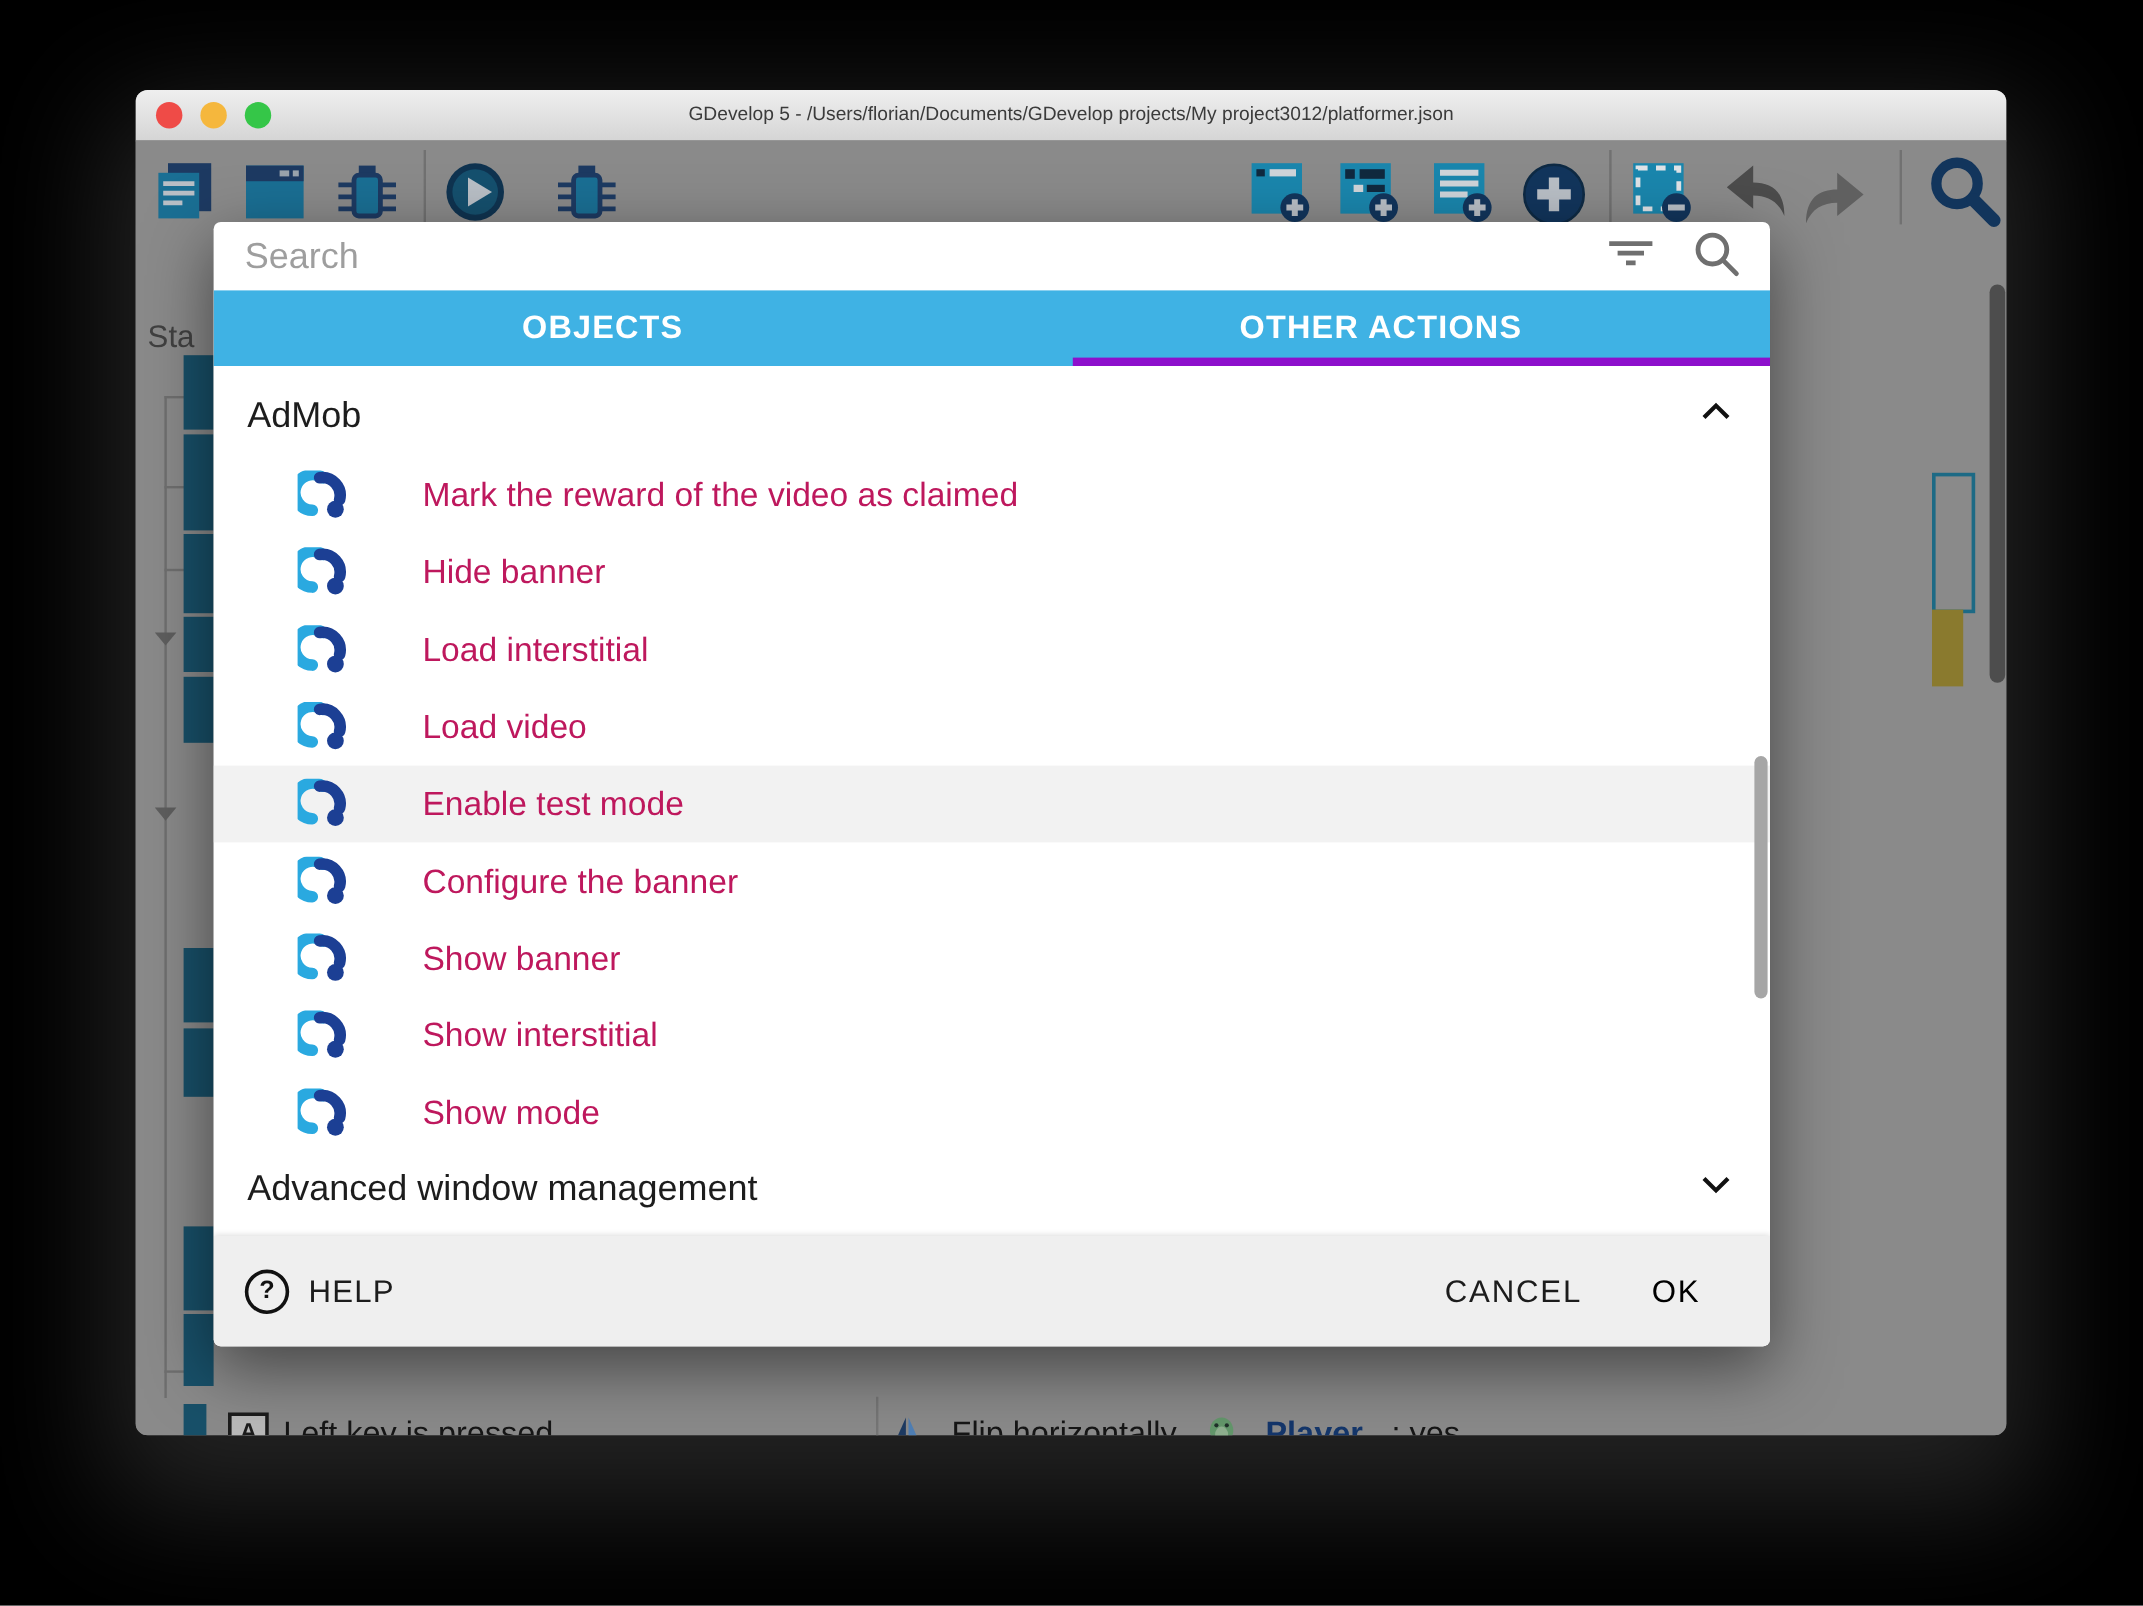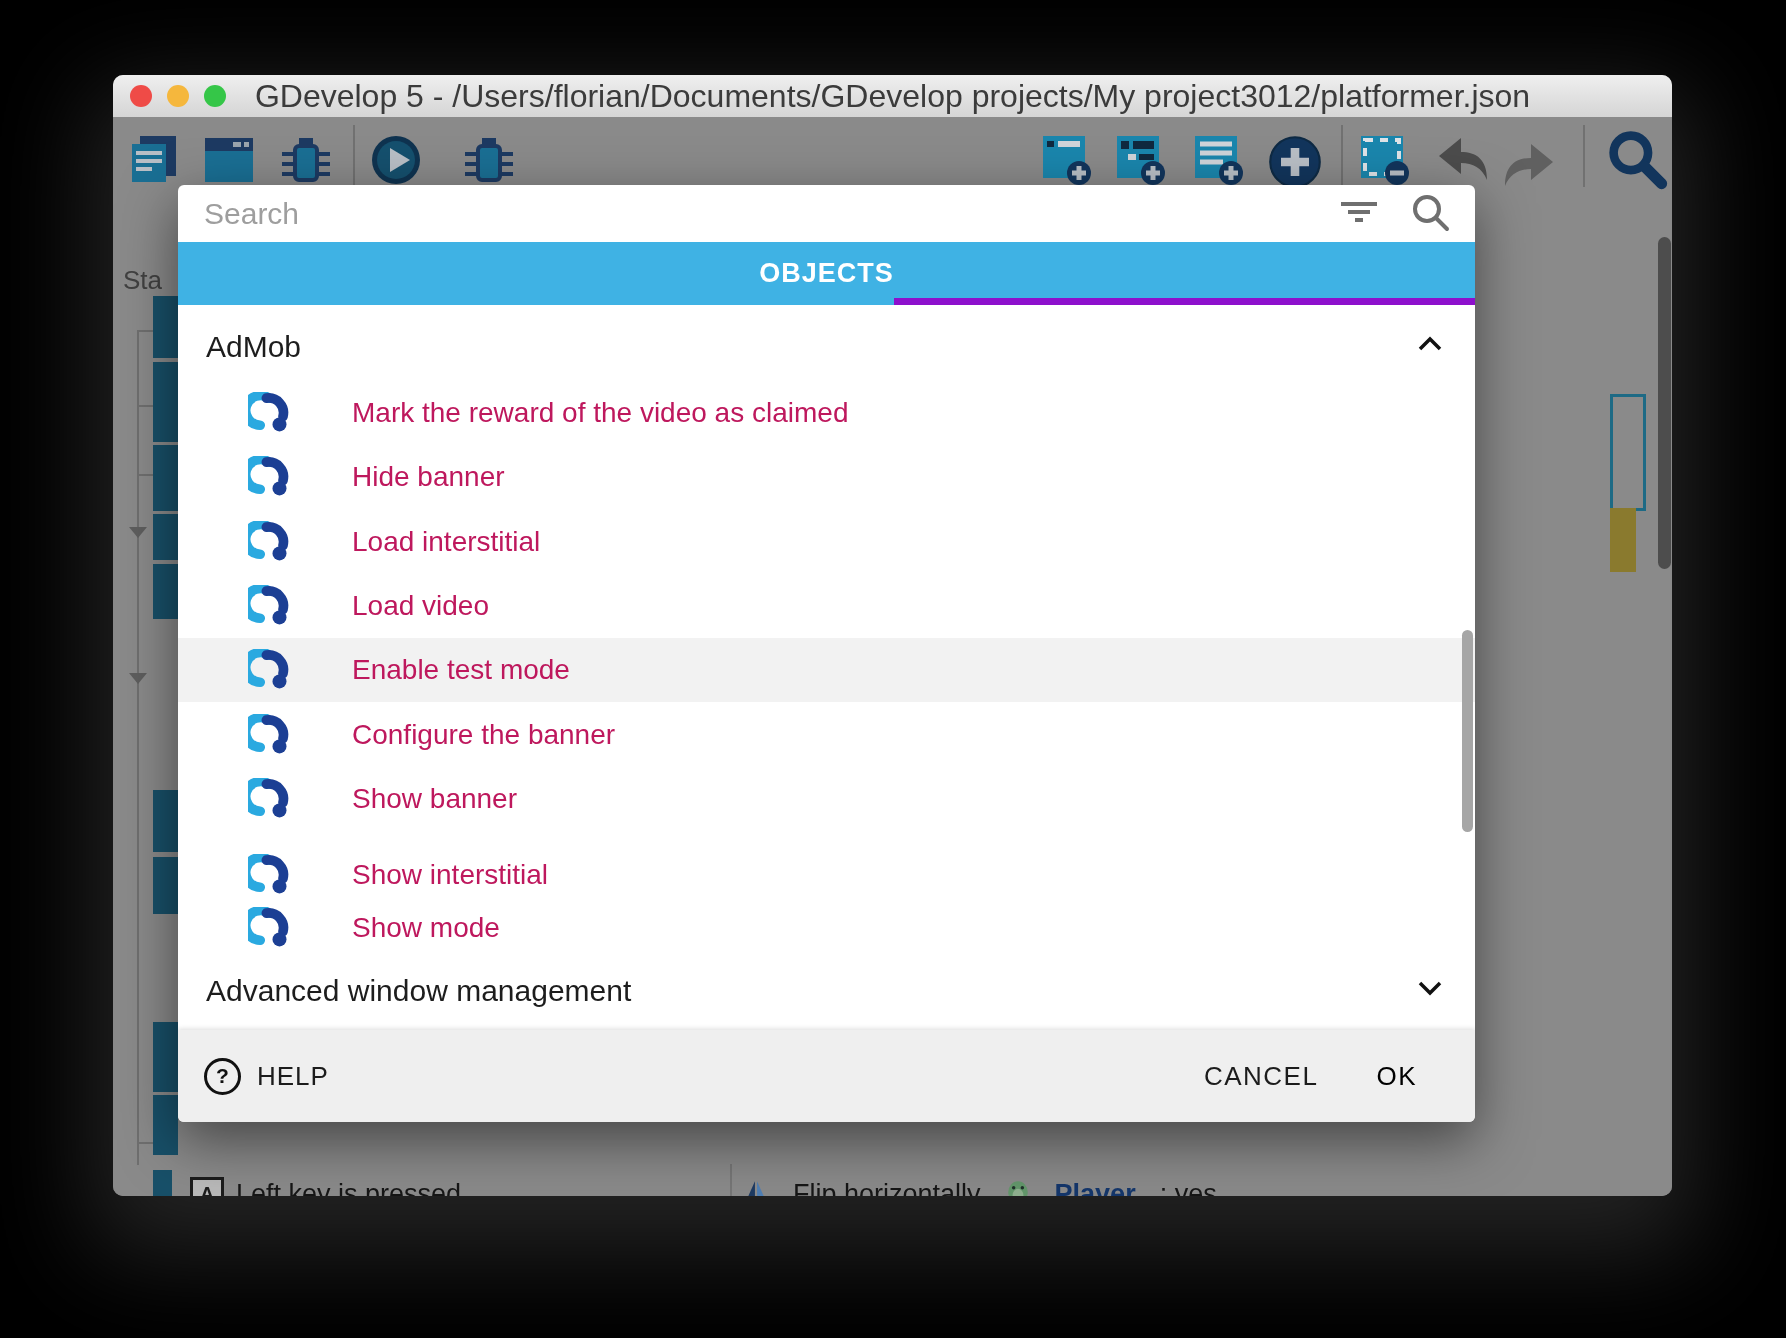--- a/index.html
+++ b/index.html
@@ -9,21 +9,21 @@
   
   .window{position:absolute;left:113px;top:75px;width:1559px;height:1121px;border-radius:10px;
           overflow:hidden;background:#8a8a8a;box-shadow:0 35px 100px 25px rgba(110,110,110,.32)}
   .titlebar{position:absolute;left:0;top:0;right:0;height:42px;
             background:linear-gradient(#efefef,#d5d5d5);border-bottom:1px solid #a9a9a9;
             display:flex;align-items:center;justify-content:center}
   .tl{position:absolute;top:10px;width:22px;height:22px;border-radius:50%}
   .tl-red{left:17px;background:#ef4b47}
   .tl-yellow{left:54px;background:#f5b73d}
   .tl-green{left:91px;background:#35c648}
-  .title{font-size:32px;color:#3b3b3b}
+  .title{font-size:16px;color:#3b3b3b}
 
   .content{position:absolute;left:0;top:42px;right:0;bottom:0;background:#8a8a8a}
 
   
   .ticon{position:absolute;top:17px;width:52px;height:52px}
   .ticon svg{display:block}
   .tsep{position:absolute;top:8px;width:2px;height:62px;background:#717171}
 
   .sta{position:absolute;left:10px;top:148px;font-size:26px;color:#414141}
 
@@ -285,20 +285,23 @@
         <svg width="42" height="42" viewBox="0 0 42 42">
             <circle cx="18" cy="18" r="12" fill="none" stroke="#6f6f6f" stroke-width="4"></circle>
             <line x1="27" y1="27" x2="38" y2="38" stroke="#6f6f6f" stroke-width="4" stroke-linecap="round"></line>
           </svg></span>
     </div>
 
     <div class="tabbar">
       <div class="tab">
         <span>OBJECTS</span>
       </div>
+      <div class="tab">
+        <span>OTHER ACTIONS</span>
+      </div>
       <div class="tab-underline"></div>
     </div>
 
     <div class="list">
 
       <div class="sect" style="top:10px">
         <span>AdMob</span>
         <span>
           <svg width="34" height="26" viewBox="0 0 34 26">
               <path d="M7 18 L17 8 L27 18" fill="none" stroke="#111" stroke-width="3.5"></path>
@@ -354,21 +357,21 @@
         <span class="lbl">Configure the banner</span>
       </div>
       <div class="item" style="top:462px">
         <span class="ic"><svg width="42" height="42" viewBox="0 0 48 48">
               <path d="M24 7 A17 17 0 1 0 14 38" fill="none" stroke="#2aa9e0" stroke-width="11" stroke-linecap="round"></path>
               <path d="M21 7 A17 17 0 0 1 40 28" fill="none" stroke="#1c3f94" stroke-width="11" stroke-linecap="round"></path>
               <circle cx="36" cy="37" r="8" fill="#1c3f94"></circle>
             </svg></span>
         <span class="lbl">Show banner</span>
       </div>
-      <div class="item" style="top:538px">
+      <div class="item" style="top:526px">
         <span class="ic"><svg width="42" height="42" viewBox="0 0 48 48">
               <path d="M24 7 A17 17 0 1 0 14 38" fill="none" stroke="#2aa9e0" stroke-width="11" stroke-linecap="round"></path>
               <path d="M21 7 A17 17 0 0 1 40 28" fill="none" stroke="#1c3f94" stroke-width="11" stroke-linecap="round"></path>
               <circle cx="36" cy="37" r="8" fill="#1c3f94"></circle>
             </svg></span>
         <span class="lbl">Show interstitial</span>
       </div>
       <div class="item" style="top:591px">
         <span class="ic"><svg width="42" height="42" viewBox="0 0 48 48">
               <path d="M24 7 A17 17 0 1 0 14 38" fill="none" stroke="#2aa9e0" stroke-width="11" stroke-linecap="round"></path>

